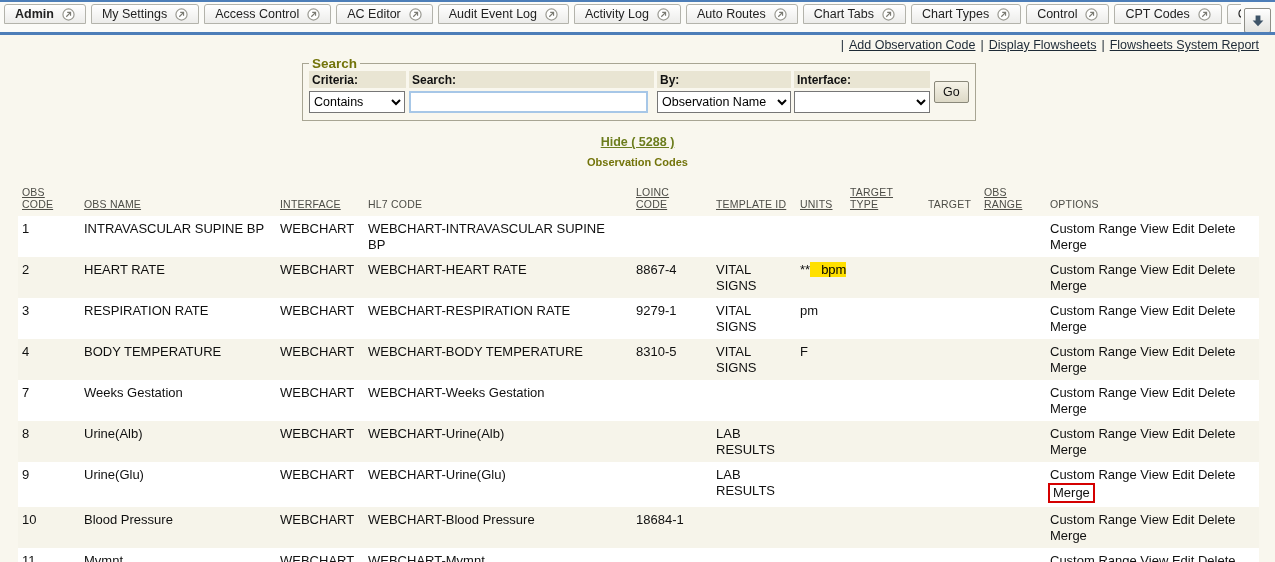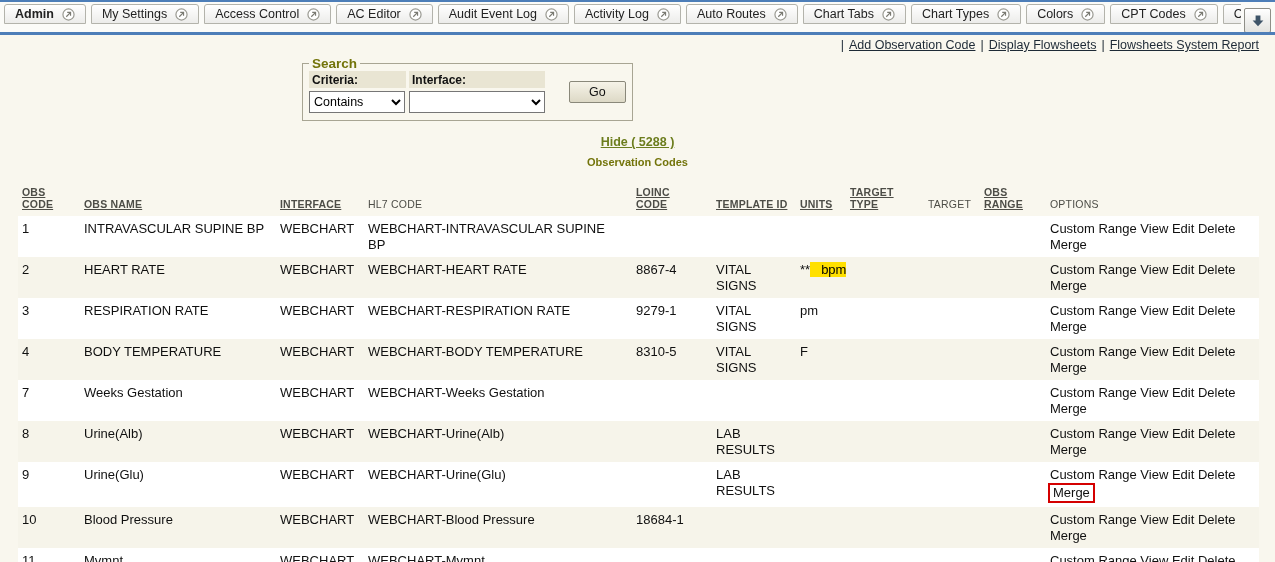--- a/index.html
+++ b/index.html
@@ -64,22 +64,22 @@
   }
   .sel { font-size:12.5px; height:22px; background:#fff; }
   .sel-criteria { width:96px; }
   .sel-by { width:134px; }
   .sel-interface { width:136px; }
   .search-input {
     height:22px; width:239px; border:2px solid #a7c7e7;
     font-size:13px; padding:1px 3px; font-family:"Liberation Sans",sans-serif;
   }
   .go-btn {
-    align-self:center; margin-left:21px;
-    font-size:12.5px; color:#111; padding:3px 19px;
+    align-self:center; margin-left:1px;
+    font-size:12.5px; color:#111; padding:3px 8px;
     background:linear-gradient(#f6f3e8,#ddd9c6);
     border:1px solid #8a887a; border-radius:2px; cursor:pointer;
     font-family:"Liberation Sans",sans-serif;
   }
 
   
   .section-head { display:flex; align-items:center; gap:7px; margin:14px 2px 0 2px;flex-direction:column; }
   .hide-link { color:#6c7d1d; font-size:12.5px; font-weight:bold; text-decoration:underline; cursor:pointer; }
   .section-title { color:#73740a; font-size:11px; font-weight:bold; margin:0; }
   .head-rule { flex:1; border-top:1px solid #b9b5a0; margin-top:4px; }
@@ -88,21 +88,21 @@
   .obs-table {
     border-collapse:collapse; table-layout:fixed;
     width:1241px; margin:2px 0 0 2px;
     font-size:13px; color:#101010;
   }
   .obs-table th {
     font-size:10.5px; font-weight:normal; color:#4d4d47;
     text-align:left; vertical-align:bottom;
     padding:4px 4px 6px 4px; letter-spacing:0.2px;
   }
-  .obs-table th .sort { text-decoration:underline;font-weight:bold; }
+  .obs-table th .sort { text-decoration:underline; }
   .obs-table th:nth-child(1){ width:62px;  padding-right:12px; }
   .obs-table th:nth-child(2){ width:196px; }
   .obs-table th:nth-child(3){ width:88px; }
   .obs-table th:nth-child(4){ width:268px; }
   .obs-table th:nth-child(5){ width:80px;  padding-right:16px; }
   .obs-table th:nth-child(6){ width:84px; }
   .obs-table th:nth-child(7){ width:50px; }
   .obs-table th:nth-child(8){ width:78px;  padding-right:14px; }
   .obs-table th:nth-child(9){ width:56px; }
   .obs-table th:nth-child(10){ width:66px; }
@@ -182,21 +182,21 @@
         </svg>
       </div>
       <div class="tab">
         <span>Chart Types</span>
         <svg class="popout" viewBox="0 0 14 14">
           <circle cx="7" cy="7" r="6" fill="#ffffff" stroke="#9a9a92" stroke-width="1.3"></circle>
           <path d="M4.6 9.4 L9 5 M5.6 4.8 L9.2 4.8 L9.2 8.4" stroke="#7a7a72" stroke-width="1.3" fill="none"></path>
         </svg>
       </div>
       <div class="tab">
-        <span>Colors</span>
+        <span>Control</span>
         <svg class="popout" viewBox="0 0 14 14">
           <circle cx="7" cy="7" r="6" fill="#ffffff" stroke="#9a9a92" stroke-width="1.3"></circle>
           <path d="M4.6 9.4 L9 5 M5.6 4.8 L9.2 4.8 L9.2 8.4" stroke="#7a7a72" stroke-width="1.3" fill="none"></path>
         </svg>
       </div>
       <div class="tab">
         <span>CPT Codes</span>
         <svg class="popout" viewBox="0 0 14 14">
           <circle cx="7" cy="7" r="6" fill="#ffffff" stroke="#9a9a92" stroke-width="1.3"></circle>
           <path d="M4.6 9.4 L9 5 M5.6 4.8 L9.2 4.8 L9.2 8.4" stroke="#7a7a72" stroke-width="1.3" fill="none"></path>
@@ -216,20 +216,28 @@
 <div class="page">
 
   <div class="top-links" id="top-links"><span class="sep">|</span><a href="#">Add Observation Code</a><span class="sep">|</span><a href="#">Display Flowsheets</a><span class="sep">|</span><a href="#">Flowsheets System Report</a></div>
 
   <fieldset class="search-fieldset">
     <legend>Search</legend>
     <div class="search-row">
       <div class="search-col col-criteria">
         <div class="strip">Criteria:</div>
         <select class="sel sel-criteria" id="criteria-select"><option>Contains</option></select>
+      </div>
+      <div class="search-col col-search">
+        <div class="strip">Search:</div>
+        <input class="search-input" id="search-input" value="" style="">
+      </div>
+      <div class="search-col col-by">
+        <div class="strip">By:</div>
+        <select class="sel sel-by" id="by-select"><option>Observation Name</option></select>
       </div>
       <div class="search-col col-interface">
         <div class="strip">Interface:</div>
         <select class="sel sel-interface" id="interface-select"><option></option></select>
       </div>
       <button class="go-btn">Go</button>
     </div>
   </fieldset>
 
   <div class="section-head">

